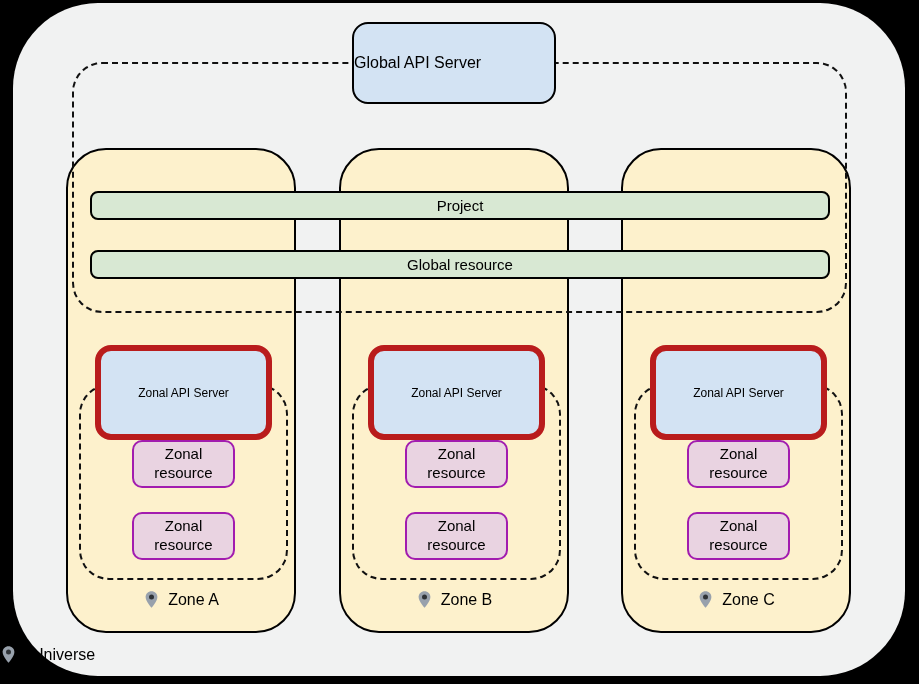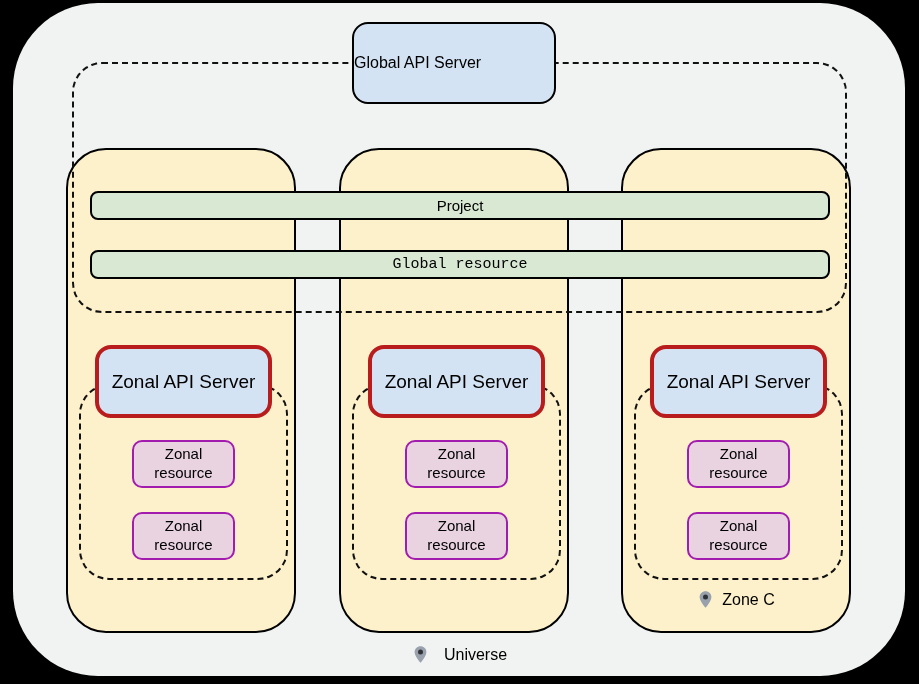--- a/index.html
+++ b/index.html
@@ -46,21 +46,21 @@
     left: 90px;
     width: 740px; height: 29px;
     background: var(--color-bar_fill, #d8e8d3);
     border: 2px solid #000;
     border-radius: 8px;
     display: flex; align-items: center; justify-content: center;
     font-size: 15px;
     z-index: 3;
   }
   .bar-project { top: 191px; }
-  .bar-global-resource { top: 250px; font-family: Liberation Mono, monospace; }
+  .bar-global-resource { top: 250px; }
   .global-api-server {
     position: absolute;
     left: 352px; top: 22px;
     width: 204px; height: 82px;
     background: var(--color-api_server_fill, #d3e3f3);
     border: 2px solid #000;
     border-radius: 16px;
     display: flex; align-items: center; justify-content: flex-start;
     font-size: 16px;
     z-index: 4;
@@ -69,26 +69,26 @@
     position: absolute;
     left: 11px; top: 234px;
     width: 209px; height: 196px;
     border: 2px dashed #111;
     border-radius: 30px;
     z-index: 1;
   }
   .zonal-api-server {
     position: absolute;
     left: 27px; top: 195px;
-    width: 177px; height: 73px;
+    width: 177px; height: 95px;
     background: var(--color-api_server_fill, #d3e3f3);
-    border: 4px solid #b91c1c;
+    border: 6px solid #b91c1c;
     border-radius: 16px;
     display: flex; align-items: center; justify-content: center;
-    font-size: 19px;
+    font-size: 12px;
     z-index: 2;
   }
   .zonal-resource {
     position: absolute;
     left: 64px;
     width: 103px; height: 48px;
     background: var(--color-resource_fill, #e9d3e1);
     border: 2px solid #a21caf;
     border-radius: 10px;
     display: flex; align-items: center; justify-content: center;
@@ -106,21 +106,21 @@
     width: 100%;
     display: flex; align-items: center; justify-content: center;
     gap: 8px;
     font-size: 16px;
     z-index: 2;
   }
   .universe-label {
     position: absolute;
     left: 0; top: 645px;
     width: 919px;
-    display: flex; align-items: center; justify-content: center;
+    display: flex; align-items: center; justify-content: flex-start;
     gap: 15px;
     font-size: 16px;
     z-index: 3;
   }
   .pin { width: 17px; height: 19px; flex: 0 0 auto; }
 </style>
 </head>
 <body>
 
 <div class="canvas">
@@ -131,32 +131,46 @@
     <div class="zone-dashed"></div>
     <div class="zonal-api-server">
       <span>Zonal API Server</span>
     </div>
     <div class="zonal-resource resource-1">
       <span>Zonal resource</span>
     </div>
     <div class="zonal-resource resource-2">
       <span>Zonal resource</span>
     </div>
+    <div class="zone-label">
+      <svg class="pin" viewBox="0 0 17 19">
+        <path d="M8.5 1.2 C5.2 1.2 2.6 3.8 2.6 7.1 C2.6 11.4 8.5 17.8 8.5 17.8 C8.5 17.8 14.4 11.4 14.4 7.1 C14.4 3.8 11.8 1.2 8.5 1.2 Z" fill="#98a1ac"></path>
+        <circle cx="8.5" cy="6.9" r="2.5" fill="#2f3337"></circle>
+      </svg>
+      <span>Zone A</span>
+    </div>
   </div>
 
   <div class="zone zone-b">
     <div class="zone-dashed"></div>
     <div class="zonal-api-server">
       <span>Zonal API Server</span>
     </div>
     <div class="zonal-resource resource-1">
       <span>Zonal resource</span>
     </div>
     <div class="zonal-resource resource-2">
       <span>Zonal resource</span>
+    </div>
+    <div class="zone-label">
+      <svg class="pin" viewBox="0 0 17 19">
+        <path d="M8.5 1.2 C5.2 1.2 2.6 3.8 2.6 7.1 C2.6 11.4 8.5 17.8 8.5 17.8 C8.5 17.8 14.4 11.4 14.4 7.1 C14.4 3.8 11.8 1.2 8.5 1.2 Z" fill="#98a1ac"></path>
+        <circle cx="8.5" cy="6.9" r="2.5" fill="#2f3337"></circle>
+      </svg>
+      <span>Zone B</span>
     </div>
   </div>
 
   <div class="zone zone-c">
     <div class="zone-dashed"></div>
     <div class="zonal-api-server">
       <span>Zonal API Server</span>
     </div>
     <div class="zonal-resource resource-1">
       <span>Zonal resource</span>

